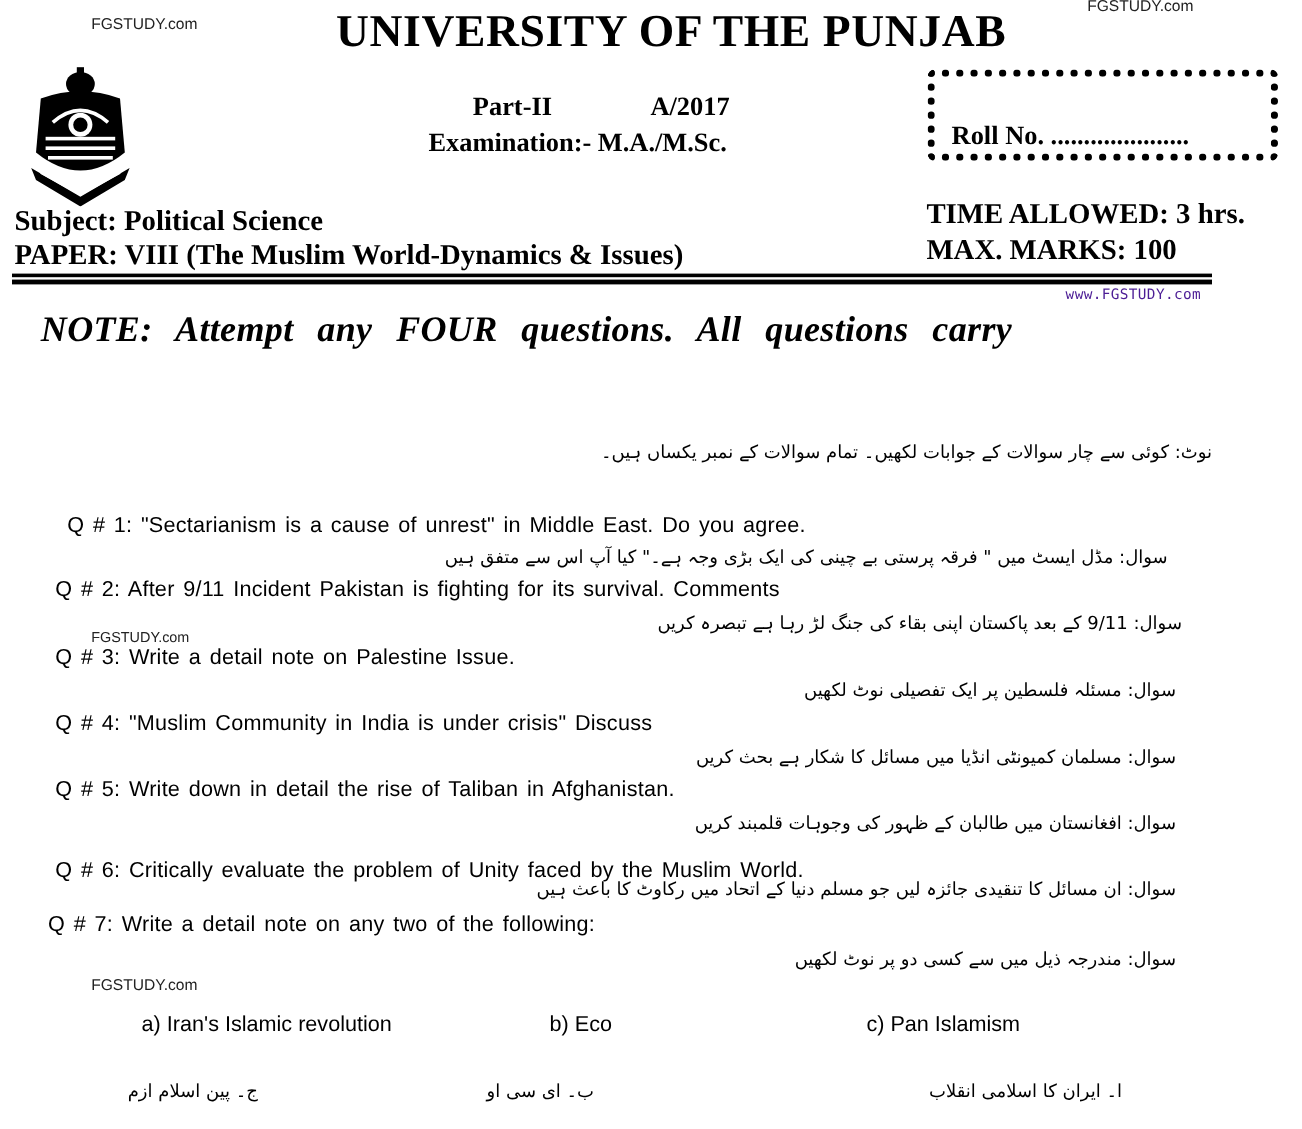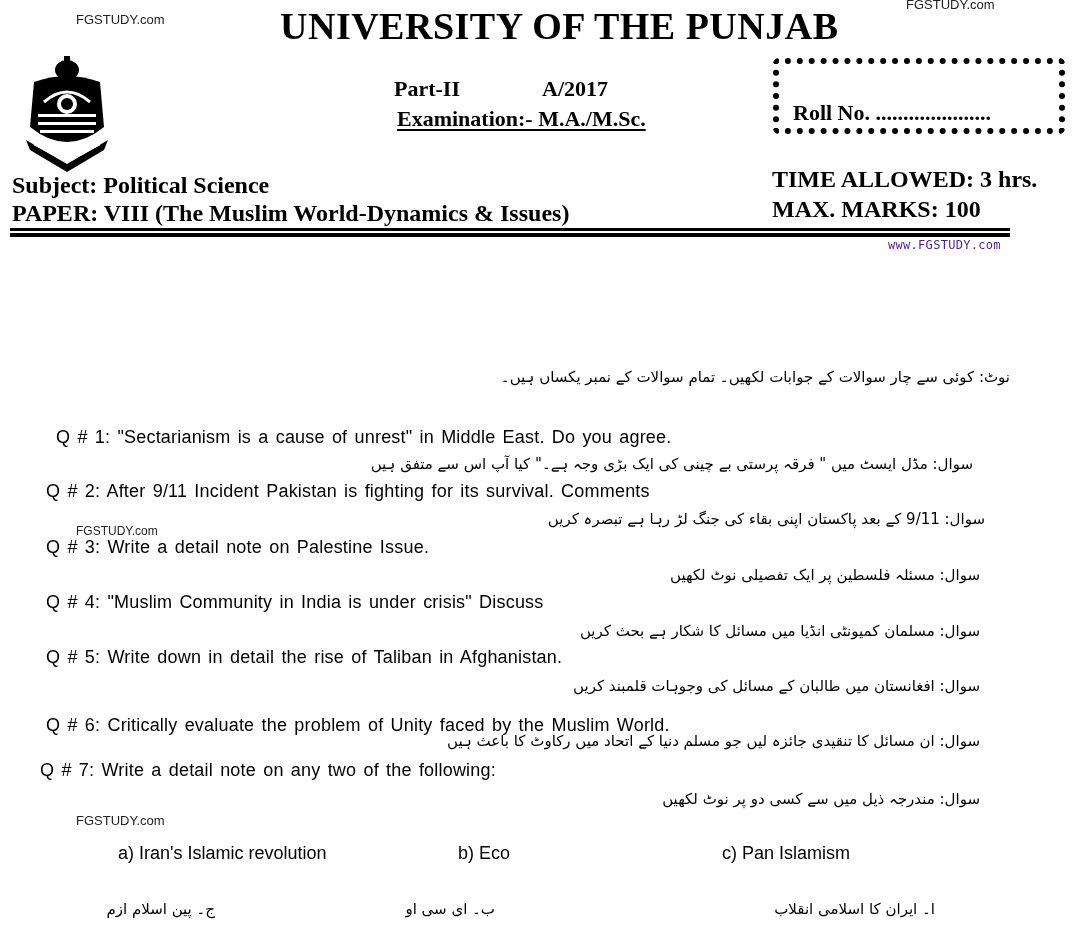--- a/index.html
+++ b/index.html
@@ -3,21 +3,21 @@
 <meta charset="utf-8">
 <style>
   html, body { margin:0; padding:0; background:#ffffff; }
   body { width:1085px; height:941px; position:relative; overflow:hidden; color:#000; font-family:"Liberation Serif", serif; }
   .abs { position:absolute; }
   .wm { font-family:"Liberation Sans", sans-serif; font-size:13px; color:#222; }
   .wm-small { font-family:"DejaVu Sans Mono", monospace; font-size:12px; color:#4c1d95; letter-spacing:0.3px; }
   .title { left:250px; top:4px; font-weight:bold; font-size:38px; letter-spacing:0.5px;margin-left:30px; }
   .hdr { font-weight:bold; font-size:22px; }
   .hdr-lg { font-weight:bold; font-size:24px; }
-  .u { text-decoration:underline; text-underline-offset:3px;margin-left:40px; }
+  .u { text-underline-offset:3px; }
   .roll-box { left:773px; top:58px; width:292px; height:76px; border:6px dotted #000; box-sizing:border-box; border-radius:6px; }
   .roll-text { left:793px; top:100px; font-weight:bold; font-size:22px; }
   .rule { left:10px; width:1000px; background:#000; }
   .note { left:34px; top:254px; font-family:"Liberation Serif", serif; font-weight:bold; font-style:italic; font-size:30px; word-spacing:12px; letter-spacing:0.3px; line-height:42px; }
   .note-indent { padding-left:76px; }
   .urdu { font-family:"DejaVu Sans", sans-serif; font-size:15px; direction:rtl; text-align:right; white-space:nowrap; }
   .q { font-family:"Liberation Sans", sans-serif; font-size:18px; white-space:nowrap; letter-spacing:0.2px; word-spacing:2px; }
   .opt { font-family:"Liberation Sans", sans-serif; font-size:18px; white-space:nowrap; }
   .logo { left:24px; top:52px; width:86px; height:120px; }
 </style>
@@ -56,20 +56,21 @@
 <div class="abs hdr-lg" style="left:12px; top:172px;">Subject: Political Science</div>
 <div class="abs hdr-lg" style="left:12px; top:200px;">PAPER: VIII (The Muslim World-Dynamics &amp; Issues)</div>
 
 <div class="abs hdr-lg" style="left:772px; top:166px;">TIME ALLOWED: 3 hrs.</div>
 <div class="abs hdr-lg" style="left:772px; top:196px;">MAX. MARKS: 100</div>
 
 <div class="abs rule" style="top:228px; height:3px;"></div>
 <div class="abs rule" style="top:233px; height:4px;"></div>
 
 <div class="abs note">
+  <div>NOTE: Attempt any FOUR questions. All questions carry</div>
 </div>
 <div class="abs urdu" style="right:75px; top:368px;">نوٹ: کوئی سے چار سوالات کے جوابات لکھیں۔ تمام سوالات کے نمبر یکساں ہیں۔</div>
 
 <div class="abs q" style="left:56px; top:427px;">
   <span>Q # 1:</span>
   <span>"Sectarianism is a cause of unrest" in Middle East. Do you agree.</span>
 </div>
 <div class="abs urdu" style="right:112px; top:455px;">سوال: مڈل ایسٹ میں " فرقہ پرستی بے چینی کی ایک بڑی وجہ ہے۔" کیا آپ اس سے متفق ہیں</div>
 
 <div class="abs q" style="left:46px; top:481px;">
@@ -87,21 +88,21 @@
 <div class="abs q" style="left:46px; top:592px;">
   <span>Q # 4:</span>
   <span>"Muslim Community in India is under crisis" Discuss</span>
 </div>
 <div class="abs urdu" style="right:105px; top:622px;">سوال: مسلمان کمیونٹی انڈیا میں مسائل کا شکار ہے بحث کریں</div>
 
 <div class="abs q" style="left:46px; top:647px;text-align:center;">
   <span>Q # 5:</span>
   <span>Write down in detail the rise of Taliban in Afghanistan.</span>
 </div>
-<div class="abs urdu" style="right:105px; top:677px;">سوال: افغانستان میں طالبان کے مسائل کی وجوہات قلمبند کریں</div>
+<div class="abs urdu" style="right:105px; top:677px;">سوال: افغانستان میں طالبان کے ظہور کی وجوہات قلمبند کریں</div>
 
 <div class="abs q" style="left:46px; top:703px;margin-top:12px;">
   <span>Q # 6:</span>
   <span>Critically evaluate the problem of Unity faced by the Muslim World.</span>
 </div>
 <div class="abs urdu" style="right:105px; top:732px;">سوال: ان مسائل کا تنقیدی جائزہ لیں جو مسلم دنیا کے اتحاد میں رکاوٹ کا باعث ہیں</div>
 
 <div class="abs q" style="left:40px; top:760px;">
   <span>Q # 7:</span>
   <span>Write a detail note on any two of the following:</span>

